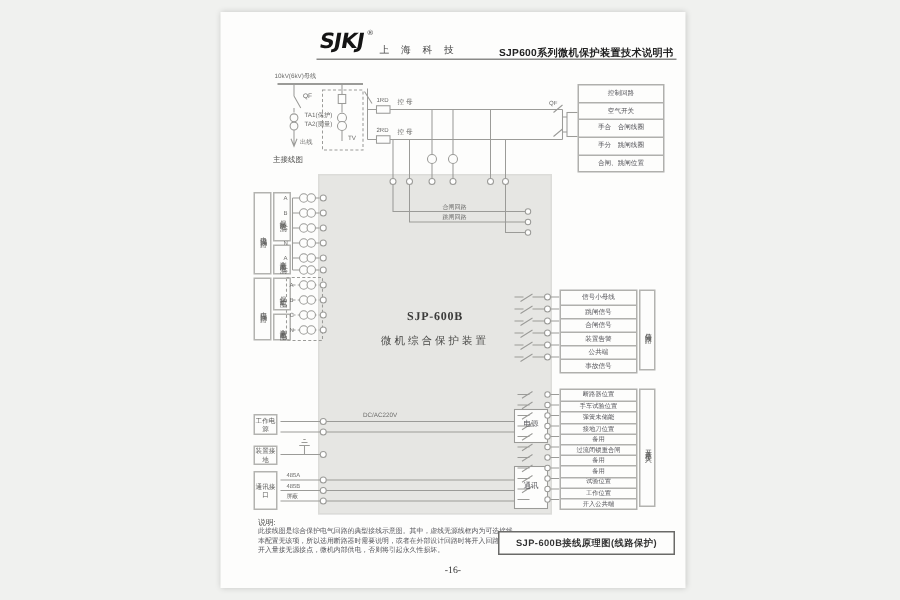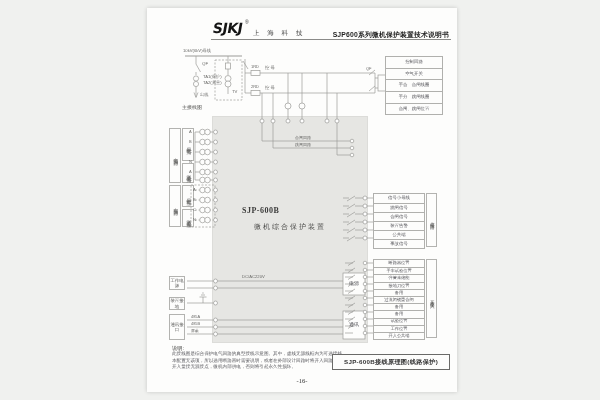--- a/index.html
+++ b/index.html
@@ -12,21 +12,21 @@
   .company{position:absolute;left:106px;top:21px;font-size:6.5px;letter-spacing:3px;color:#444}
   .doctitle{position:absolute;right:8px;top:22px;font-size:6.8px;font-weight:bold;color:#222;letter-spacing:.2px}
   .hrule{position:absolute;left:64px;top:31px;width:240px;border-top:1px solid #8a8a88}
   .diagram{position:absolute;left:0;top:40px;width:310px;height:306px}
   .graybox{position:absolute;left:65px;top:68px;width:156px;height:227px;background:#e6e6e3;border:1px solid #dcdcd9}
   .vbox{position:absolute;border:1px solid #b3b3b0;color:#5a5a58;display:flex;align-items:center;justify-content:center;text-align:center;writing-mode:vertical-rl;text-orientation:upright;letter-spacing:1px;font-size:4.6px;line-height:1;background:transparent}
   .hbox{position:absolute;border:1px solid #b3b3b0;color:#5a5a58;display:flex;align-items:center;justify-content:center;text-align:center;font-size:4.4px;line-height:1.15}
   .rtable{position:absolute;border:1px solid #b0b0ad;background:#fdfdfc}
   .trow{border-top:1px solid #b0b0ad;display:flex;align-items:center;justify-content:center;color:#55555a;overflow:hidden;white-space:nowrap;font-size:4.4px;line-height:1}
   .trow:first-child{border-top:none}
-  .devmodel{position:absolute;left:95px;top:158px;width:96px;text-align:left;font-size:8px;font-weight:bold;color:#3b3b3a;font-family:"Liberation Serif",serif;letter-spacing:.5px}
+  .devmodel{position:absolute;left:95px;top:158px;width:96px;text-align:center;font-size:8px;font-weight:bold;color:#3b3b3a;font-family:"Liberation Serif",serif;letter-spacing:.5px}
   .devname{position:absolute;left:85px;top:174px;width:116px;text-align:center;font-size:7px;color:#4a4a48;letter-spacing:2px}
   .notes-title{position:absolute;left:25px;top:337px;font-size:5.2px;color:#3c3c3a}
   .noteline{position:absolute;left:25px;font-size:4.6px;color:#55555a;white-space:nowrap;line-height:1}
   .tbox{position:absolute;left:185px;top:346px;width:118px;height:16px;border:1px solid #6a6a68;display:flex;align-items:center;justify-content:center;font-size:6.2px;font-weight:bold;color:#333;background:#fdfdfc;letter-spacing:.3px}
   .pnum{position:absolute;left:0;right:0;top:369px;text-align:center;font-size:6.5px;color:#333;font-family:"Liberation Serif",serif}
 </style>
 </head>
 <body>
 
 <div class="page">

